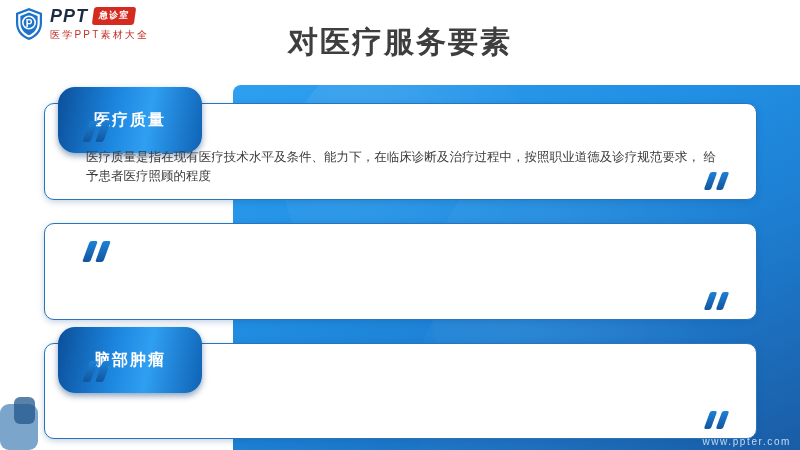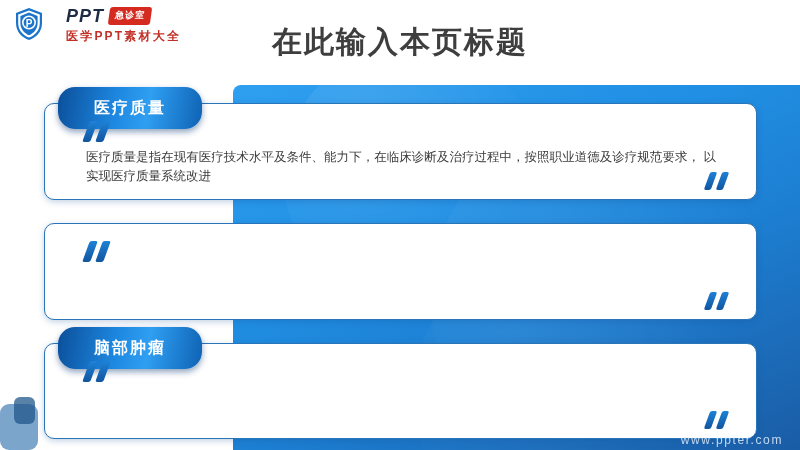--- a/index.html
+++ b/index.html
@@ -26,67 +26,67 @@
     position:absolute;left:0;top:404px;width:38px;height:46px;
     background:rgba(43,110,172,0.62);border-radius:9px;
   }
   .corner-deco-small{
     position:absolute;left:14px;top:397px;width:21px;height:27px;
     background:rgba(34,88,140,0.75);border-radius:6px;
   }
 
   
   .logo{position:absolute;left:14px;top:7px;display:flex;align-items:flex-start;}
-  .logo-text{margin-left:22px;}
+  .logo-text{margin-left:6px;}
   .logo-row1{display:flex;align-items:center;height:18px;}
   .logo-ppt{font-size:18px;font-weight:800;font-style:italic;color:#1d2b45;letter-spacing:1px;line-height:18px;}
   .logo-badge{margin-left:5px;background:#d42a20;color:#fff;font-size:9px;font-weight:bold;
     padding:2px 6px 3px;border-radius:3px;transform:skewX(-8deg);letter-spacing:1px;white-space:nowrap;}
-  .logo-tagline{font-size:12px;color:#c23128;letter-spacing:2.2px;margin-top:3px;font-weight:bold;white-space:nowrap;}
+  .logo-tagline{font-size:10px;color:#c23128;letter-spacing:2.2px;margin-top:3px;font-weight:normal;white-space:nowrap;}
 
   
   .page-title{
     position:absolute;top:22px;left:0;right:0;text-align:center;
     font-size:30px;font-weight:800;color:#3e3e3e;letter-spacing:2px;
   }
 
   
   .card{
     position:absolute;left:44px;width:711px;background:#ffffff;
     border:1px solid #2a74b8;border-radius:10px;
     box-shadow:0 2px 6px rgba(20,80,150,0.25);
   }
   .card.card1{top:103px;height:95px;}
   .card.card2{top:223px;height:95px;}
   .card.card3{top:343px;height:94px;}
 
   .pill{
     position:absolute;left:13px;top:-17px;height:34px;line-height:34px;
-    padding:4px 36px;border-radius:17px;
+    padding:16px 36px;border-radius:17px;
     background:linear-gradient(100deg,#0b4f9a 0%,#1d87e0 40%,#2f9ff2 62%,#0f62b4 100%);
     color:#ffffff;font-weight:bold;font-size:16px;letter-spacing:2px;
     box-shadow:0 3px 6px rgba(5,50,110,0.45);white-space:nowrap;
   }
 
   .quote{position:absolute;display:flex;gap:5px;}
   .quote i{display:block;width:8px;height:21px;border-radius:2px;
     background:linear-gradient(180deg,#1e82d6,#11559f);
     transform:skewX(-20deg);}
   .quote.open{left:41px;top:17px;}
   .quote.close{right:30px;bottom:9px;}
   .quote.close i{height:18px;width:7px;}
 
   .card-body{
     position:absolute;left:41px;right:40px;top:44px;margin:0;
     font-size:12.5px;line-height:19px;color:#3b3b3b;text-align:justify;
   }
 
   
   .watermark{
-    position:absolute;right:17px;bottom:3px;font-size:12px;
+    position:absolute;right:9px;bottom:3px;font-size:10px;
     color:rgba(235,245,255,0.8);letter-spacing:1.6px;
   }
 </style>
 </head>
 <body>
 
 <div class="blue-panel">
   <div class="decor-circle c1"></div>
   <div class="decor-circle c2"></div>
   <div class="decor-circle c3"></div>
@@ -105,31 +105,31 @@
   </svg>
   <div class="logo-text">
     <div class="logo-row1">
       <span class="logo-ppt">PPT</span>
       <span class="logo-badge">急诊室</span>
     </div>
     <div class="logo-tagline">医学PPT素材大全</div>
   </div>
 </div>
 
-<div class="page-title">在此输入本页标题</div>
+<div class="page-title">对医疗服务要素</div>
 
 <div class="card card1">
   <div class="pill">
     <span>医疗质量</span>
   </div>
   <div class="quote open">
       <i></i>
       <i></i>
     </div>
-  <p class="card-body">医疗质量是指在现有医疗技术水平及条件、能力下，在临床诊断及治疗过程中，按照职业道德及诊疗规范要求， 以实现医疗质量系统改进</p>
+  <p class="card-body">医疗质量是指在现有医疗技术水平及条件、能力下，在临床诊断及治疗过程中，按照职业道德及诊疗规范要求， 给予患者医疗照顾的程度</p>
   <div class="quote close">
       <i></i>
       <i></i>
     </div>
 </div>
 
 <div class="card card2">
   <div class="quote open">
       <i></i>
       <i></i>

